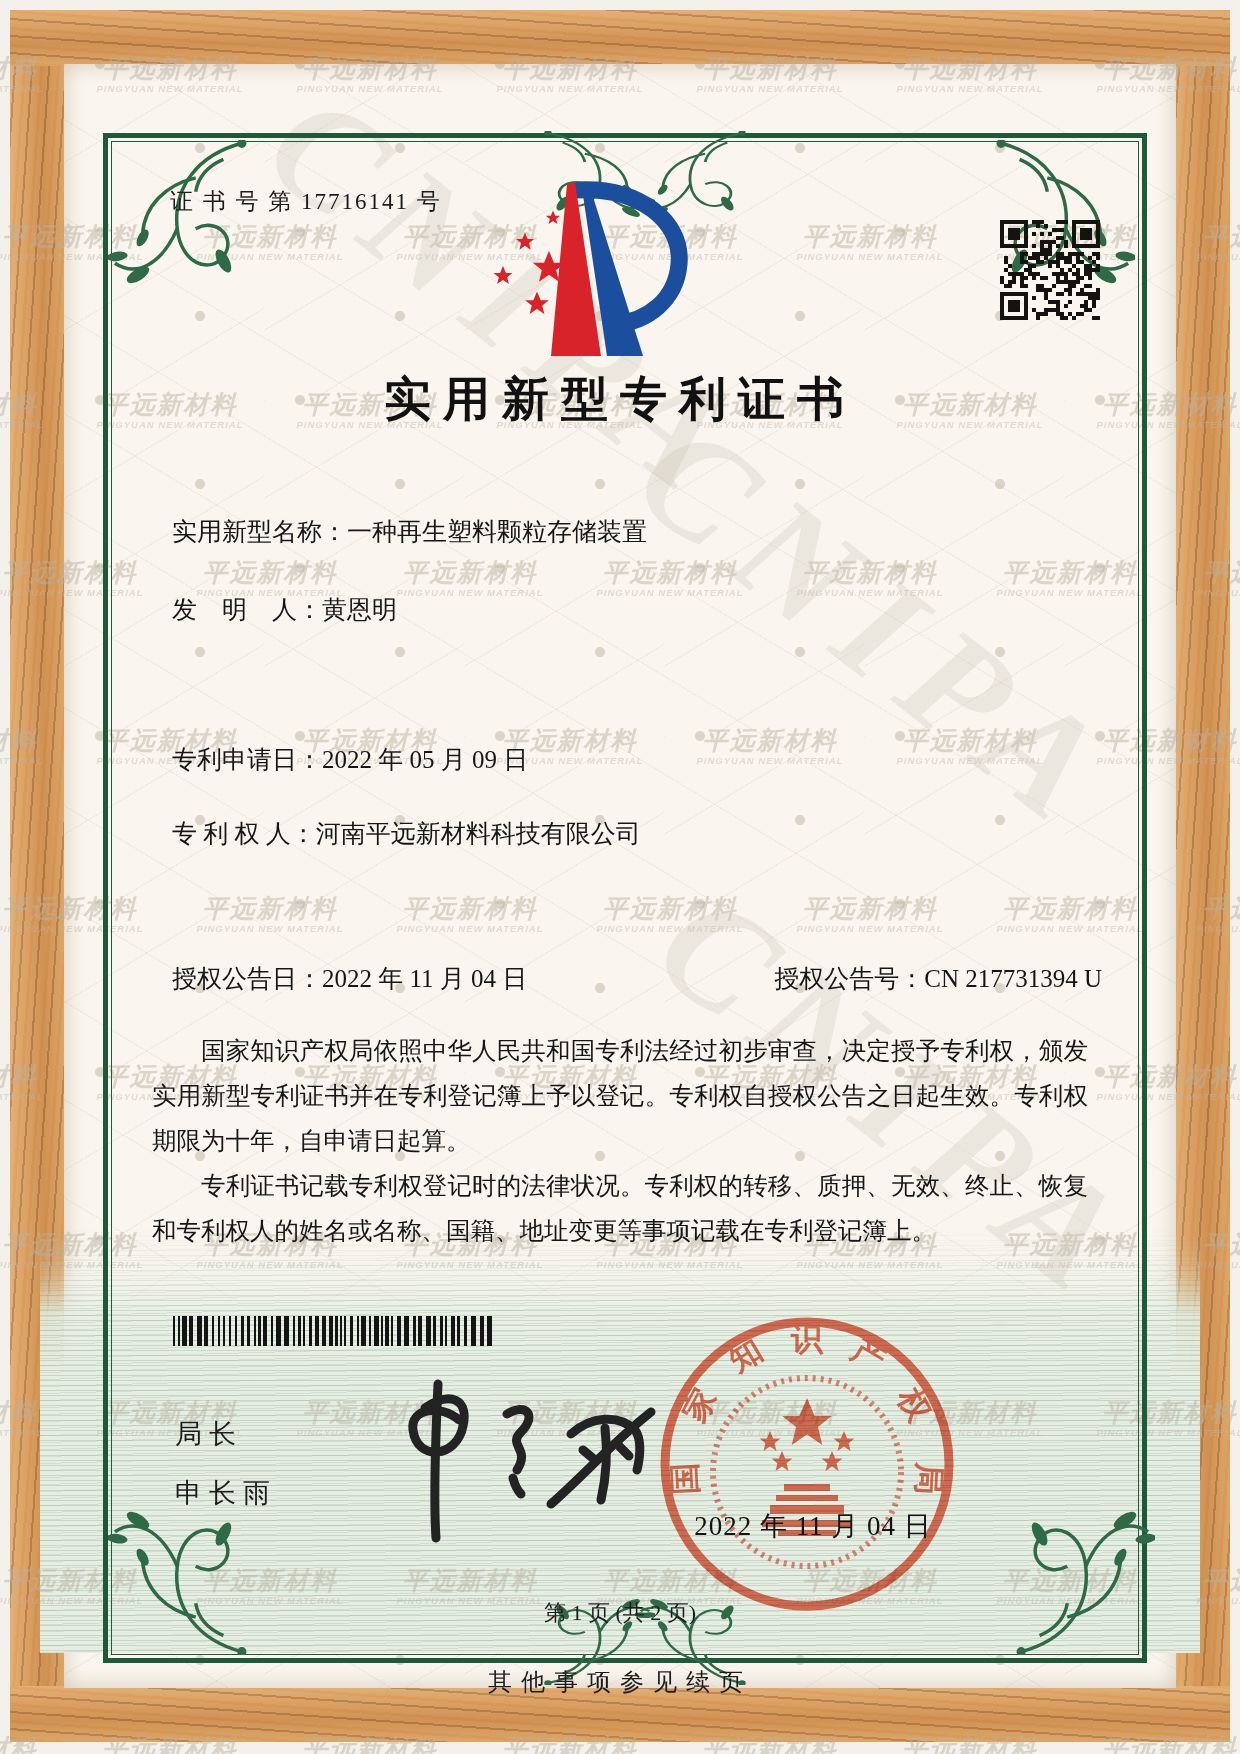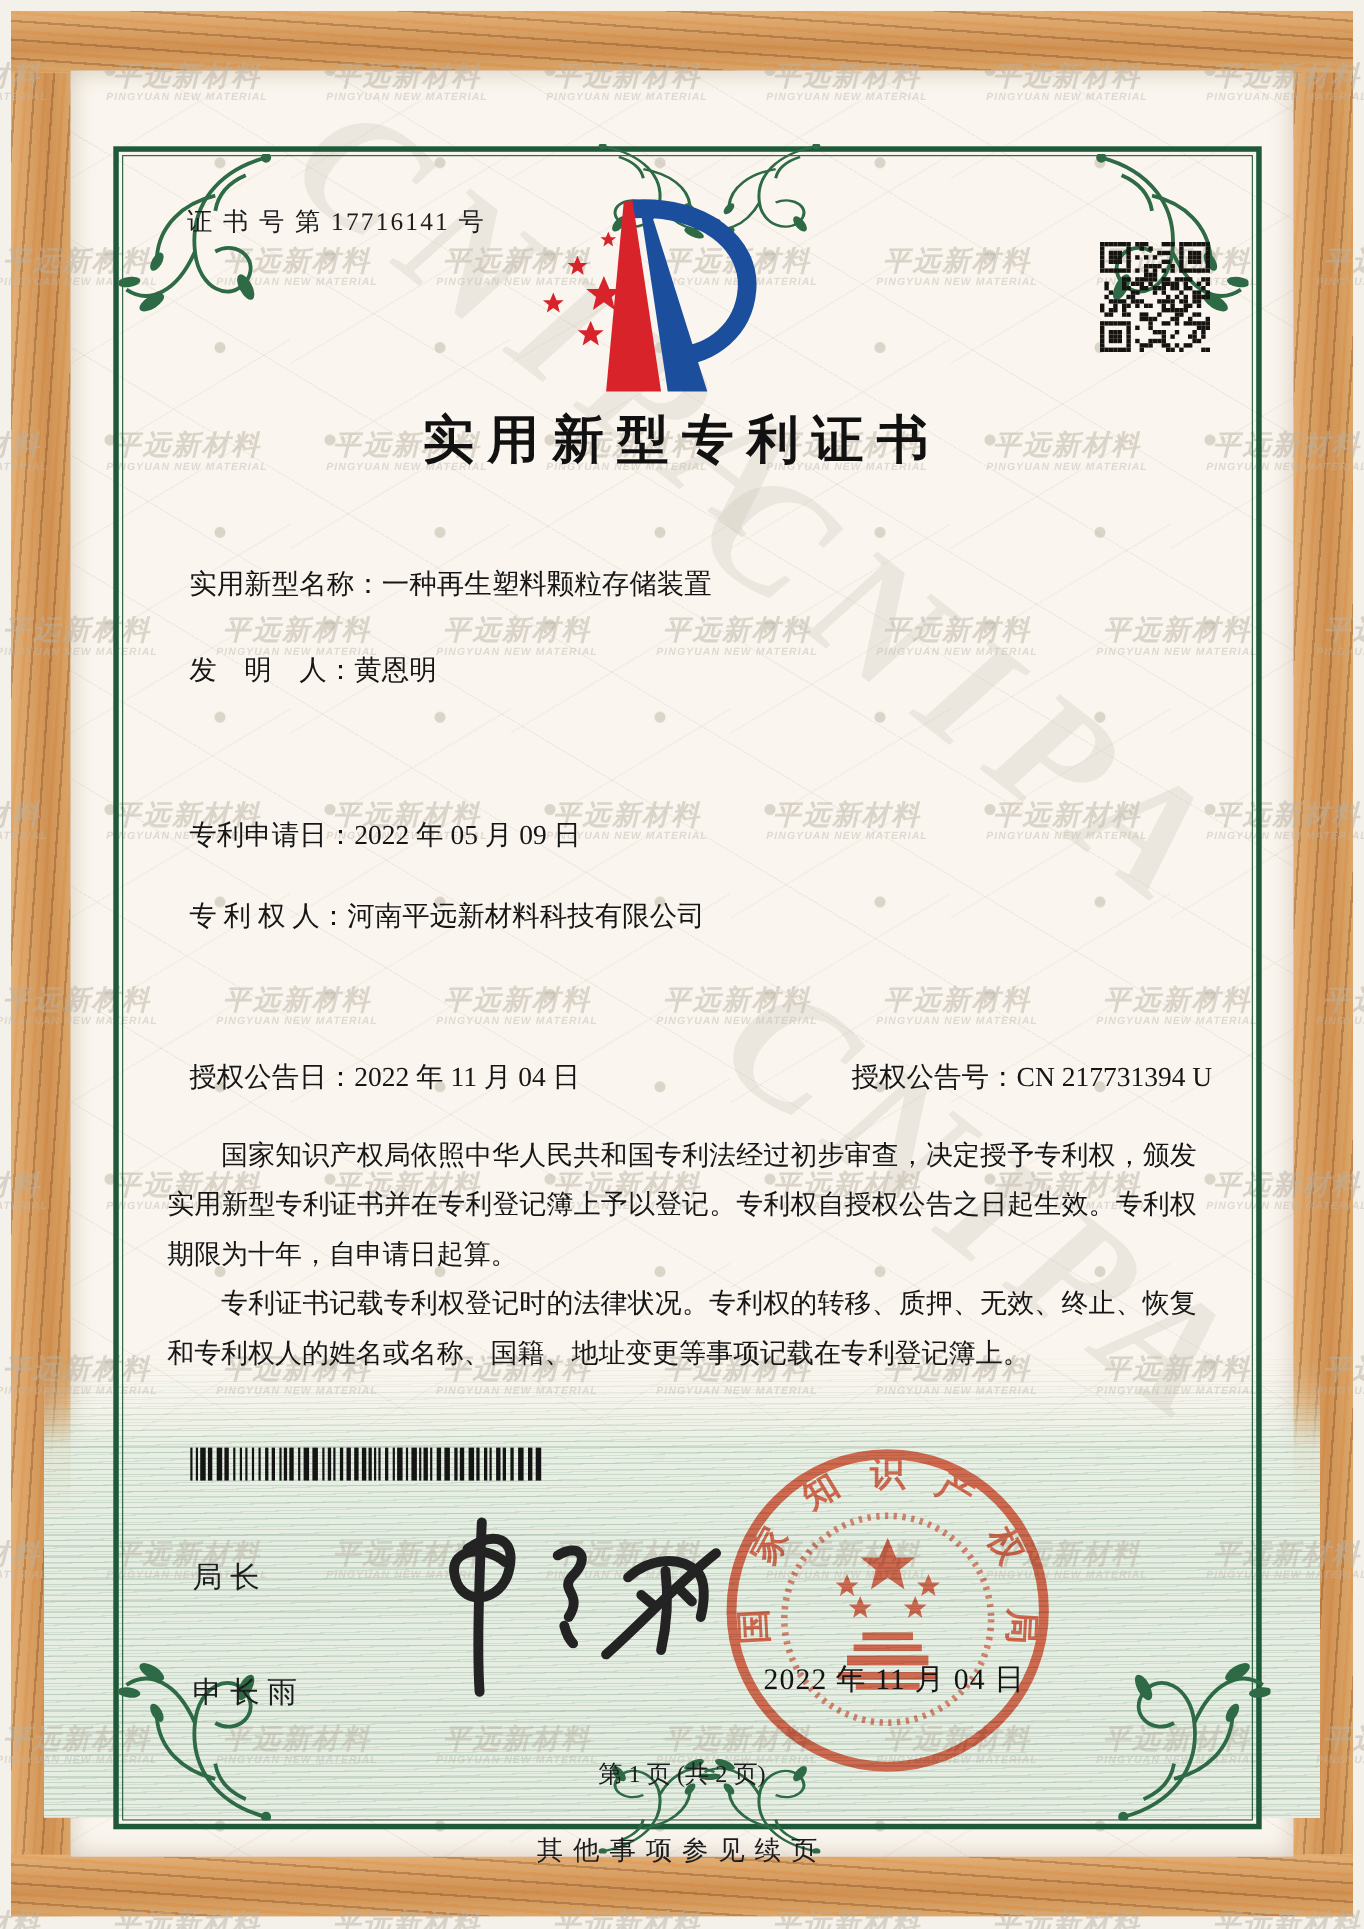--- a/index.html
+++ b/index.html
@@ -1114,21 +1114,21 @@
   </div>
 
   <div class="abs body-text z5">
     <p>国家知识产权局依照中华人民共和国专利法经过初步审查，决定授予专利权，颁发实用新型专利证书并在专利登记簿上予以登记。专利权自授权公告之日起生效。专利权期限为十年，自申请日起算。</p>
     <p>专利证书记载专利权登记时的法律状况。专利权的转移、质押、无效、终止、恢复和专利权人的姓名或名称、国籍、地址变更等事项记载在专利登记簿上。</p>
   </div>
 
   <div class="abs barcode z5" id="barcodeBox"><i class="b" style="width: 2px;"></i><i style="width: 3px;"></i><i class="b" style="width: 2px;"></i><i style="width: 2px;"></i><i class="b" style="width: 5px;"></i><i style="width: 2px;"></i><i class="b" style="width: 4px;"></i><i style="width: 4px;"></i><i class="b" style="width: 5px;"></i><i style="width: 2px;"></i><i class="b" style="width: 4px;"></i><i style="width: 4px;"></i><i class="b" style="width: 2px;"></i><i style="width: 4px;"></i><i class="b" style="width: 2px;"></i><i style="width: 3px;"></i><i class="b" style="width: 2px;"></i><i style="width: 4px;"></i><i class="b" style="width: 2px;"></i><i style="width: 4px;"></i><i class="b" style="width: 2px;"></i><i style="width: 4px;"></i><i class="b" style="width: 3px;"></i><i style="width: 3px;"></i><i class="b" style="width: 3px;"></i><i style="width: 4px;"></i><i class="b" style="width: 2px;"></i><i style="width: 2px;"></i><i class="b" style="width: 3px;"></i><i style="width: 2px;"></i><i class="b" style="width: 4px;"></i><i style="width: 4px;"></i><i class="b" style="width: 2px;"></i><i style="width: 3px;"></i><i class="b" style="width: 5px;"></i><i style="width: 3px;"></i><i class="b" style="width: 5px;"></i><i style="width: 4px;"></i><i class="b" style="width: 2px;"></i><i style="width: 3px;"></i><i class="b" style="width: 3px;"></i><i style="width: 2px;"></i><i class="b" style="width: 2px;"></i><i style="width: 4px;"></i><i class="b" style="width: 3px;"></i><i style="width: 3px;"></i><i class="b" style="width: 4px;"></i><i style="width: 3px;"></i><i class="b" style="width: 4px;"></i><i style="width: 3px;"></i><i class="b" style="width: 4px;"></i><i style="width: 2px;"></i><i class="b" style="width: 3px;"></i><i style="width: 2px;"></i><i class="b" style="width: 2px;"></i><i style="width: 2px;"></i><i class="b" style="width: 2px;"></i><i style="width: 4px;"></i><i class="b" style="width: 3px;"></i><i style="width: 4px;"></i><i class="b" style="width: 2px;"></i><i style="width: 2px;"></i><i class="b" style="width: 5px;"></i><i style="width: 3px;"></i><i class="b" style="width: 2px;"></i><i style="width: 3px;"></i><i class="b" style="width: 5px;"></i><i style="width: 2px;"></i><i class="b" style="width: 2px;"></i><i style="width: 2px;"></i><i class="b" style="width: 4px;"></i><i style="width: 2px;"></i><i class="b" style="width: 2px;"></i><i style="width: 4px;"></i><i class="b" style="width: 4px;"></i><i style="width: 3px;"></i><i class="b" style="width: 5px;"></i><i style="width: 4px;"></i><i class="b" style="width: 3px;"></i><i style="width: 2px;"></i><i class="b" style="width: 4px;"></i><i style="width: 4px;"></i><i class="b" style="width: 5px;"></i><i style="width: 2px;"></i><i class="b" style="width: 3px;"></i><i style="width: 4px;"></i><i class="b" style="width: 3px;"></i><i style="width: 2px;"></i><i class="b" style="width: 2px;"></i><i style="width: 4px;"></i><i class="b" style="width: 4px;"></i><i style="width: 2px;"></i><i class="b" style="width: 3px;"></i><i style="width: 4px;"></i><i class="b" style="width: 3px;"></i><i style="width: 4px;"></i><i class="b" style="width: 5px;"></i><i style="width: 4px;"></i><i class="b" style="width: 4px;"></i><i style="width: 3px;"></i><i class="b" style="width: 5px;"></i><i style="width: 2px;"></i></div>
 
   <div class="abs sig-label z5" style="top:1416px;">局长</div>
-  <div class="abs sig-label z5" style="top:1520px;">申长雨</div>
+  <div class="abs sig-label z5" style="top:1475px;">申长雨</div>
 
   <svg class="abs sig-svg z5" width="310" height="170" viewBox="0 0 310 170">
     <g stroke="#232323" stroke-width="9" stroke-linecap="round" fill="none">
       <path d="M70,30 C96,12 114,22 108,48 C102,80 62,84 58,52 C55,30 86,26 104,42"></path>
       <path d="M83,6 C81,50 78,118 81,160"></path>
       <path d="M152,36 C172,24 182,38 166,54 C152,68 176,70 162,92"></path>
       <path d="M158,100 C160,108 162,112 166,116"></path>
       <path d="M196,126 C228,98 258,64 296,34"></path>
       <path d="M216,56 C236,38 264,36 280,52 C286,60 286,76 282,92"></path>
       <path d="M250,50 C253,76 251,100 246,122"></path>

